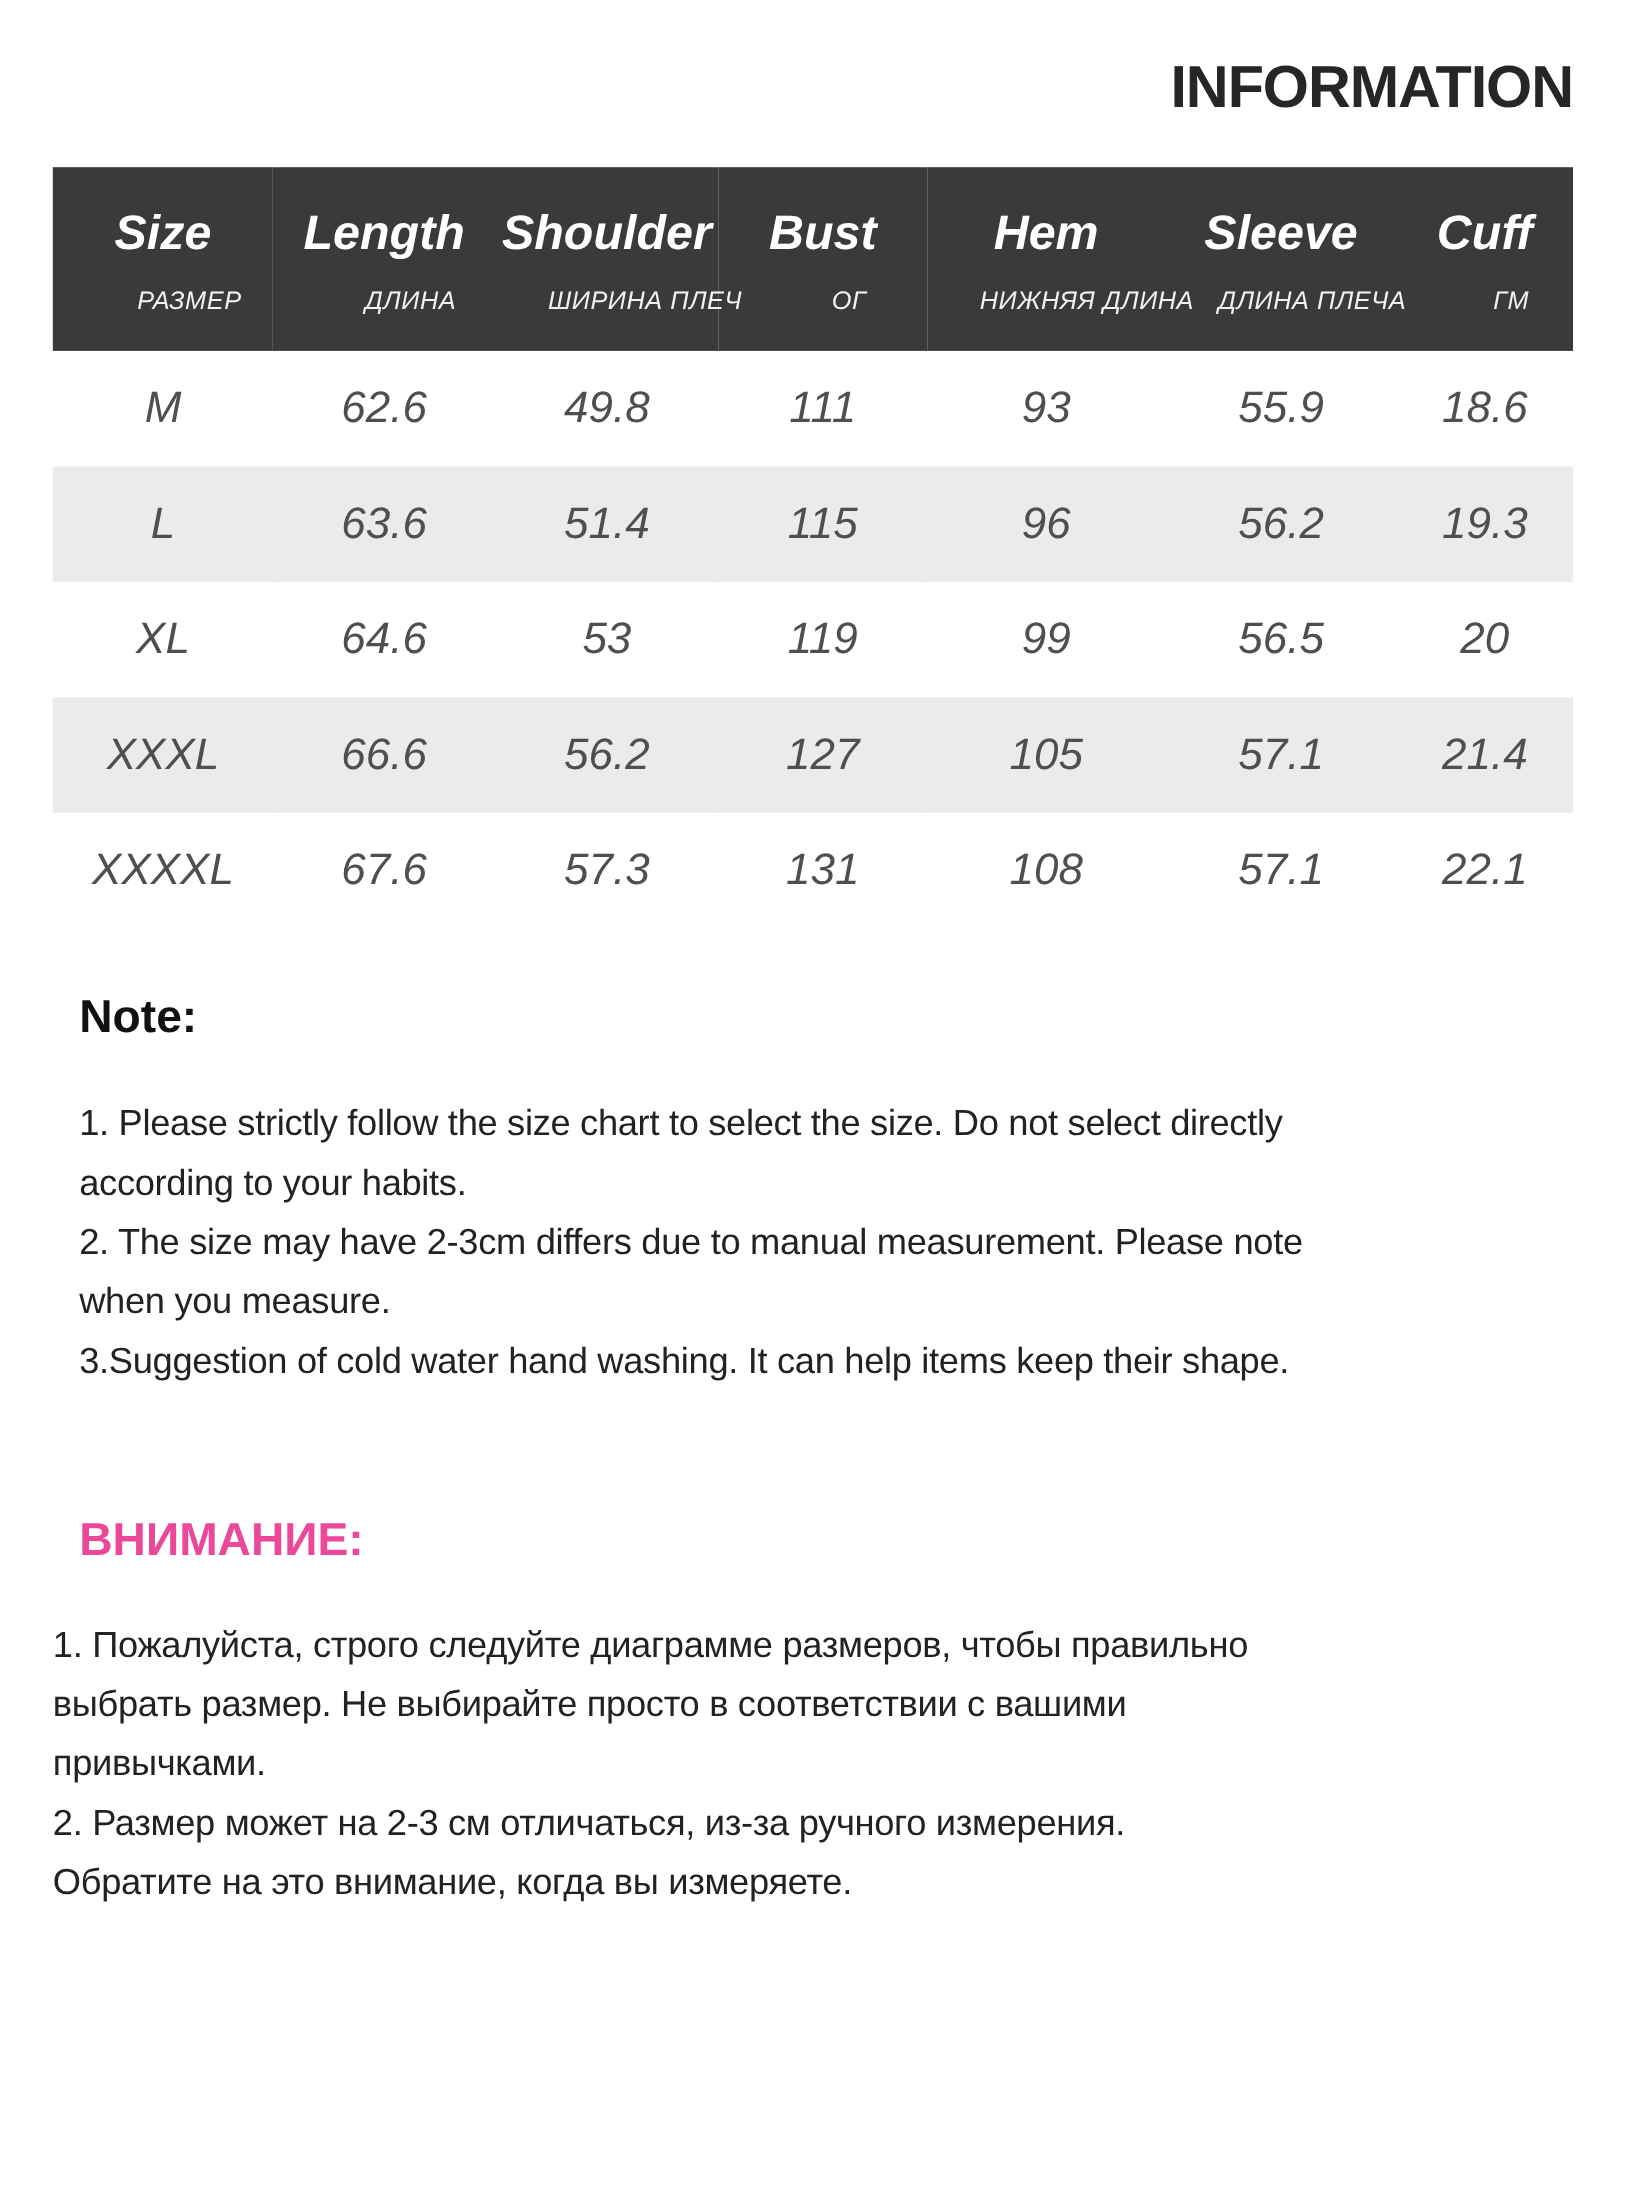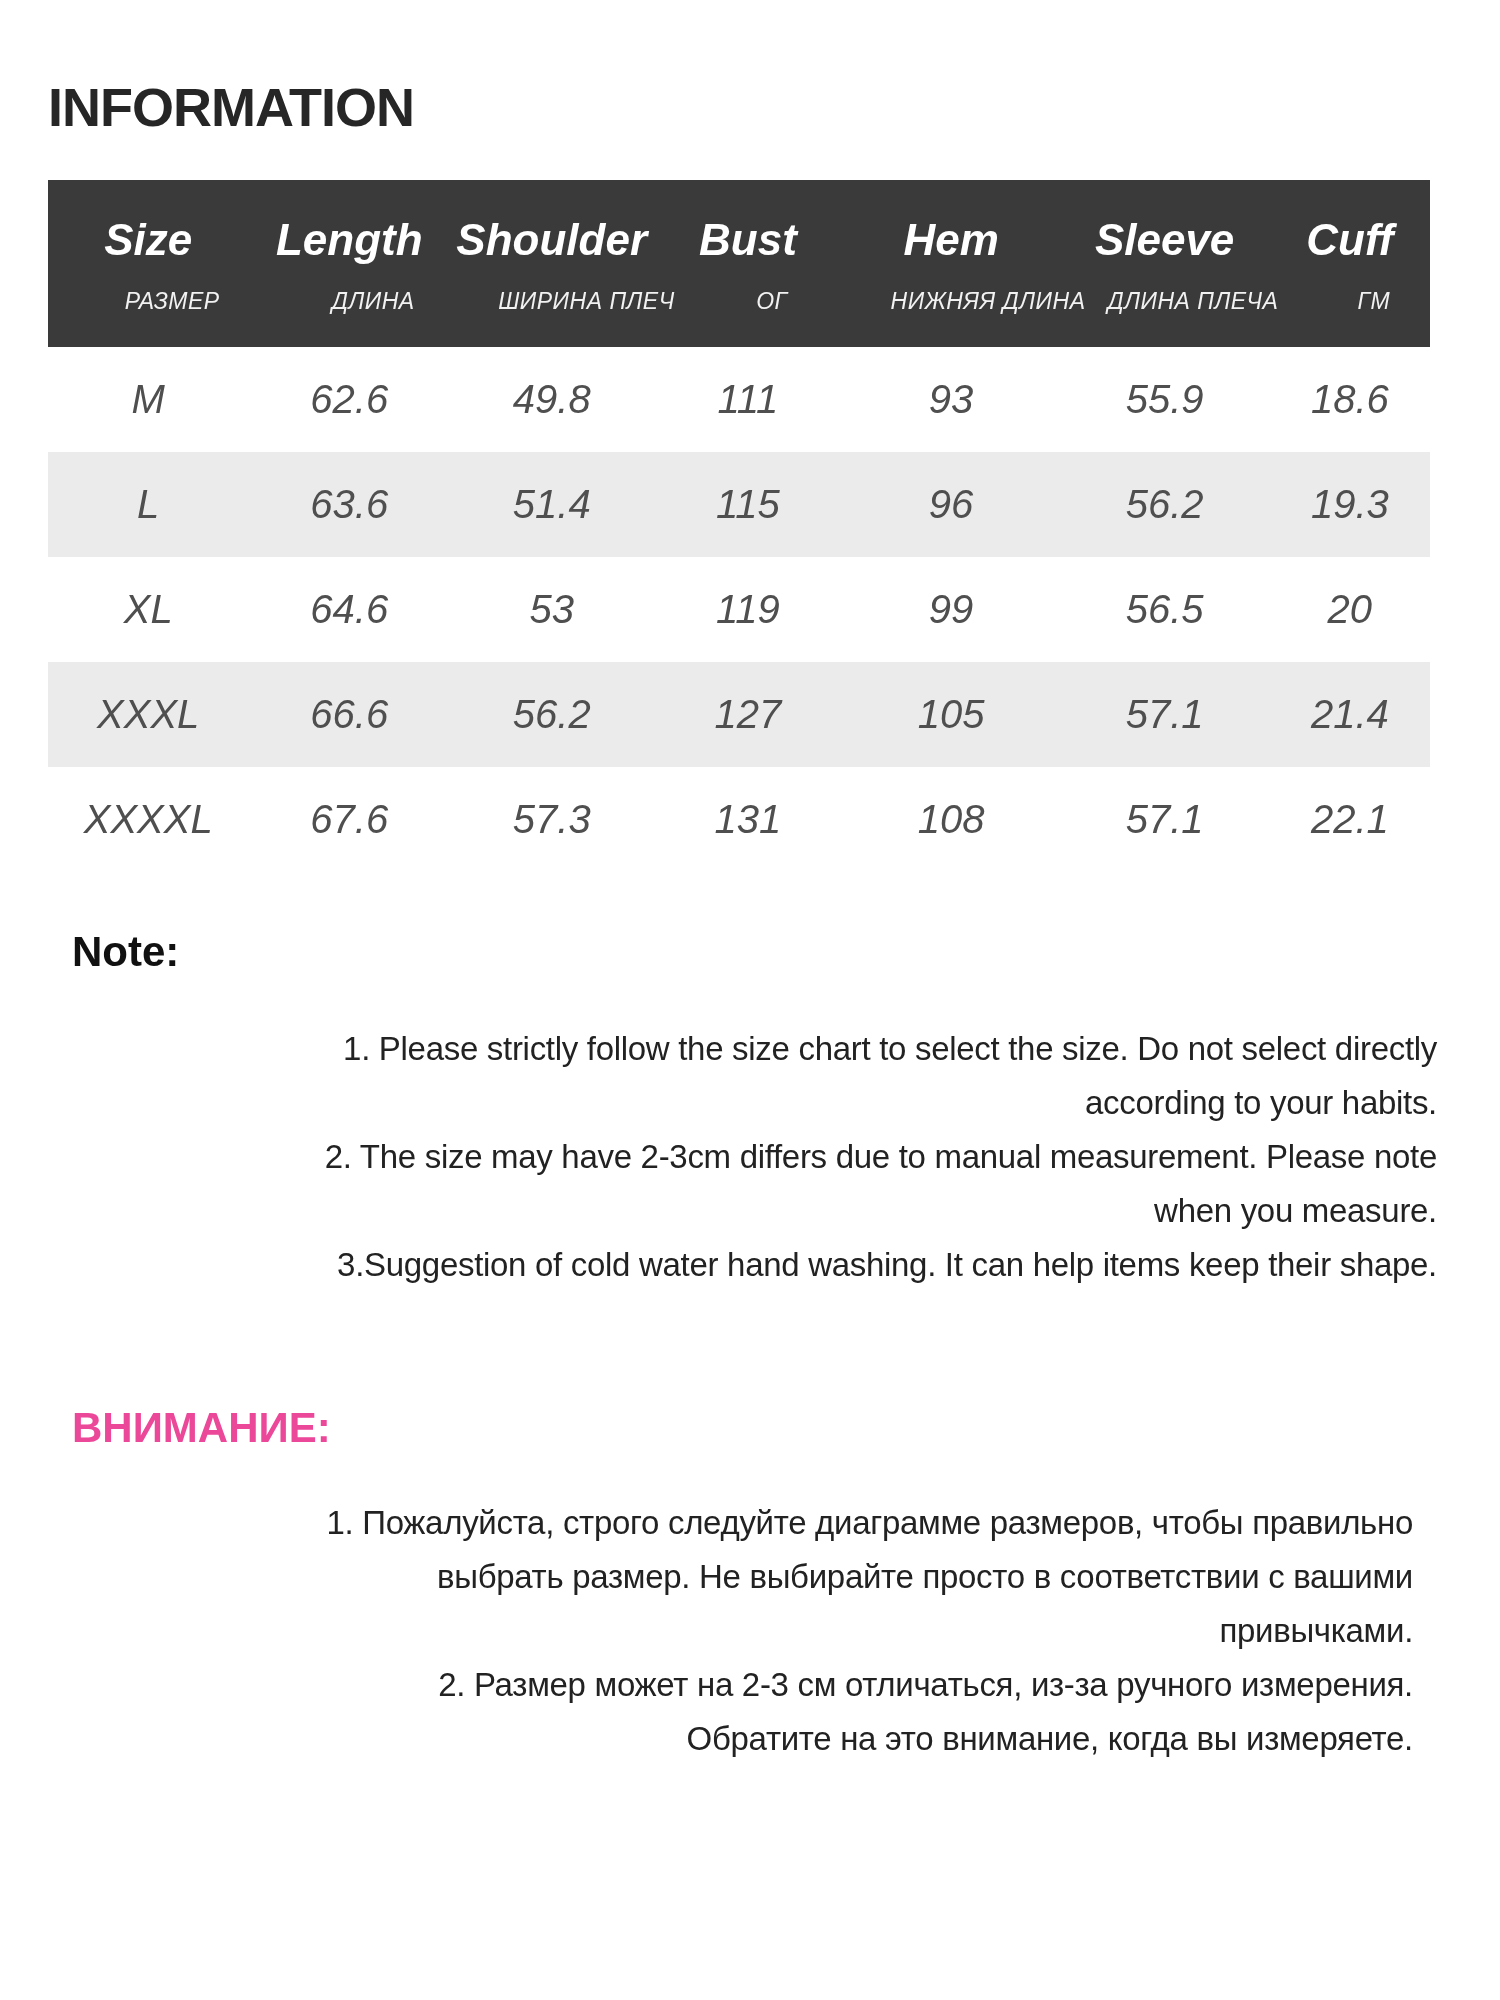--- a/index.html
+++ b/index.html
@@ -7,23 +7,23 @@
     width:1500px;height:2000px;
     background:#ffffff;
     font-family:"Liberation Sans", sans-serif;
     color:#222;
     overflow:hidden;
   }
   .page{width:1500px;height:2000px;position:relative;}
 
   
   .title{
-    margin:76px 0 0 48px;
+    margin:48px 0 0 48px;
     width:1382px;
-    text-align:left;
+    text-align:right;
     font-size:54px;
     font-weight:800;
     letter-spacing:-1px;
     color:#262626;
   }
 
   
   table.size-table{
     margin:42px 0 0 48px;
     width:1382px;
@@ -79,21 +79,20 @@
     width:1365px;
     font-size:33px;
     font-weight:300;
     letter-spacing:-0.3px;
     line-height:54px;
     color:#222;
   }
   .note-body p{
     margin:0;
     white-space:pre-line;
-    text-align:right;
   }
   .ru-heading{
     margin:112px 0 0 72px;
     font-size:42px;
     font-weight:600;
     color:#ec4899;
   }
   .ru-body{
     margin:44px 0 0 48px;
   }

